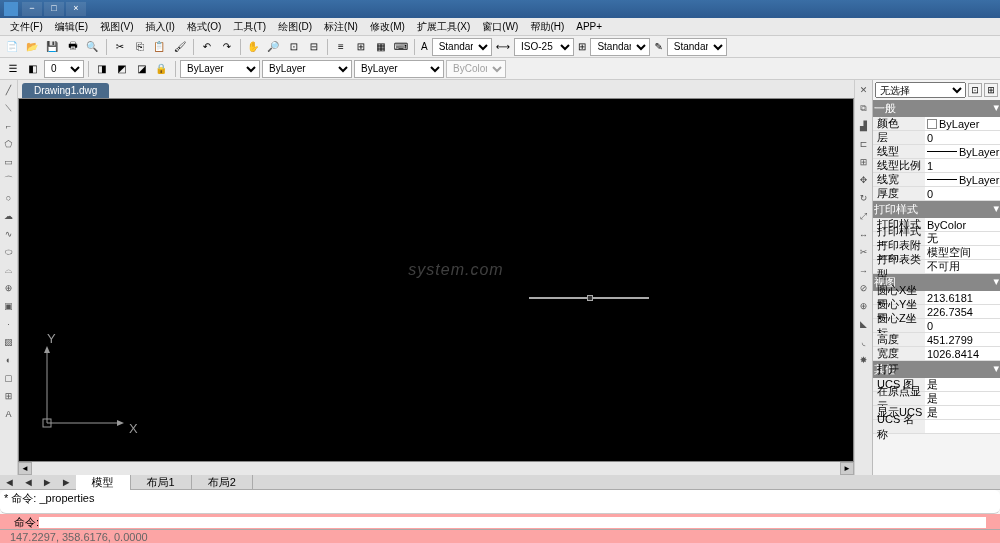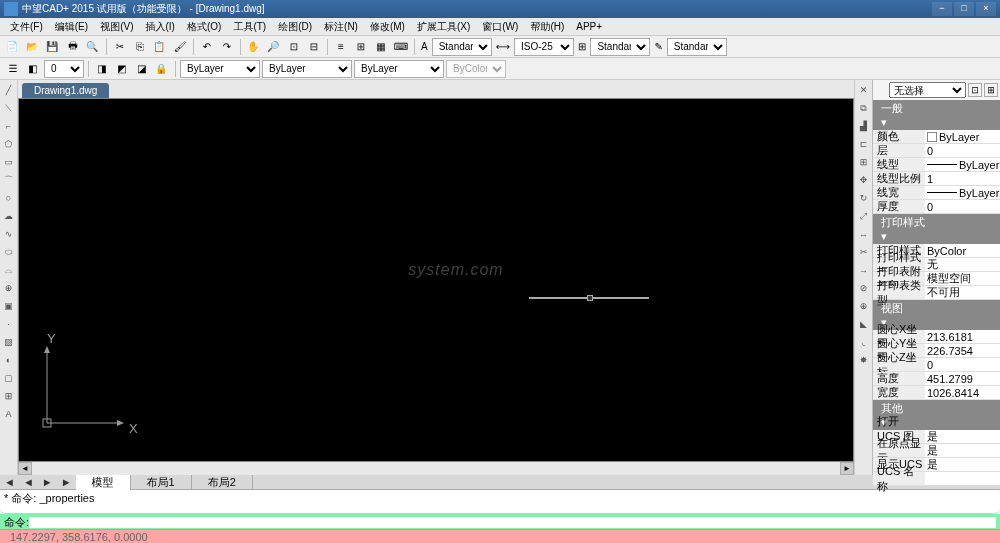--- a/index.html
+++ b/index.html
@@ -48,46 +48,45 @@
 .scrollbar-h { height: 13px; background: #ddd; display: flex; }
 .scrollbar-h .sbtn { width: 14px; background: #ccc; border: 1px solid #aaa; cursor: pointer; text-align:center; font-size:8px; line-height:11px; }
 .scrollbar-h .strack { flex: 1; background: #e8e8e8; }
 .model-tabs { height: 14px; background: #d8d8d8; display: flex; align-items: center; font-size: 10px; }
 .model-tabs .nav { padding: 0 4px; cursor: pointer; color: #333; }
 .model-tabs .mt { padding: 0 16px; border-right: 1px solid #aaa; cursor: pointer; }
 .model-tabs .mt.active { background: #fff; }
 
 
 .props { width: 128px; background: #f4f4f4; border-left: 1px solid #bbb; display: flex; flex-direction: column; font-size: 10px; }
-.props-top { display: flex; padding: 2px; gap: 2px; align-items:center;margin-left:14px; }
+.props-top { display: flex; padding: 2px; gap: 2px; align-items:center; }
 .props-top select { flex: 1; height: 16px; font-size: 10px; }
 .props-top .pb { width: 14px; height: 14px; border: 1px solid #aaa; cursor: pointer; font-size:9px; text-align:center; line-height:12px; }
-.psection { background: #888; color: #fff; padding: 1px 8px; font-size: 10px; display:flex; justify-content:space-between;flex-direction:column; }
+.psection { background: #888; color: #fff; padding: 1px 1px; font-size: 10px; display:flex; justify-content:space-between; }
 .psection .arrow { cursor:pointer; }
 .prow { display: flex; border-bottom: 1px solid #ddd; height: 14px; align-items: center; }
 .prow .plabel { width: 52px; padding-left: 4px; background: #eee; height:100%; display:flex; align-items:center; }
 .prow .pval { flex: 1; padding-left: 2px; background: #fff; height:100%; display:flex; align-items:center; overflow:hidden; white-space:nowrap; }
 .prow .pval.bylayer::before { content:''; width:30px; height:1px; background:#000; margin-right:2px; }
 .prow .pval.swatch::before { content:''; width:8px; height:8px; border:1px solid #888; margin-right:2px; background:#fff; }
 
 
 .cmd { height: 40px; background: #f8f8f8; border-top: 1px solid #aaa; font-family: monospace; font-size: 10px; }
 .cmd-out { height: 24px; padding: 1px 4px; overflow: hidden; background:#fff; border-bottom:1px solid #ccc;border-radius:6px; }
-.cmd-in { height: 16px; display: flex; align-items: center; padding: 0 4px; background:#86efac; }
+.cmd-in { height: 16px; display: flex; align-items: center; padding: 0 14px; background:#fca5a5; }
 .cmd-in input { flex: 1; border: none; outline: none; font-family: monospace; font-size: 10px; }
 
 
 .status { height: 14px; background: #fca5a5; border-top: 1px solid #aaa; display: flex; align-items: center; font-size: 9px; padding: 0 10px; gap: 8px; color:#666; }
 </style>
 </head>
 <body>
 
 <div class="titlebar">
   <div class="appicon"></div>
-  <div class="title">中望CAD+ 2015 试用版（功能受限） - [Drawing1.dwg]</div>
   <div class="winbtns">
     <div class="winbtn">−</div>
     <div class="winbtn">□</div>
     <div class="winbtn">×</div>
   </div>
 </div>
 
 <div class="menubar">
   <div class="mitem">文件(F)</div>
   <div class="mitem">编辑(E)</div>

